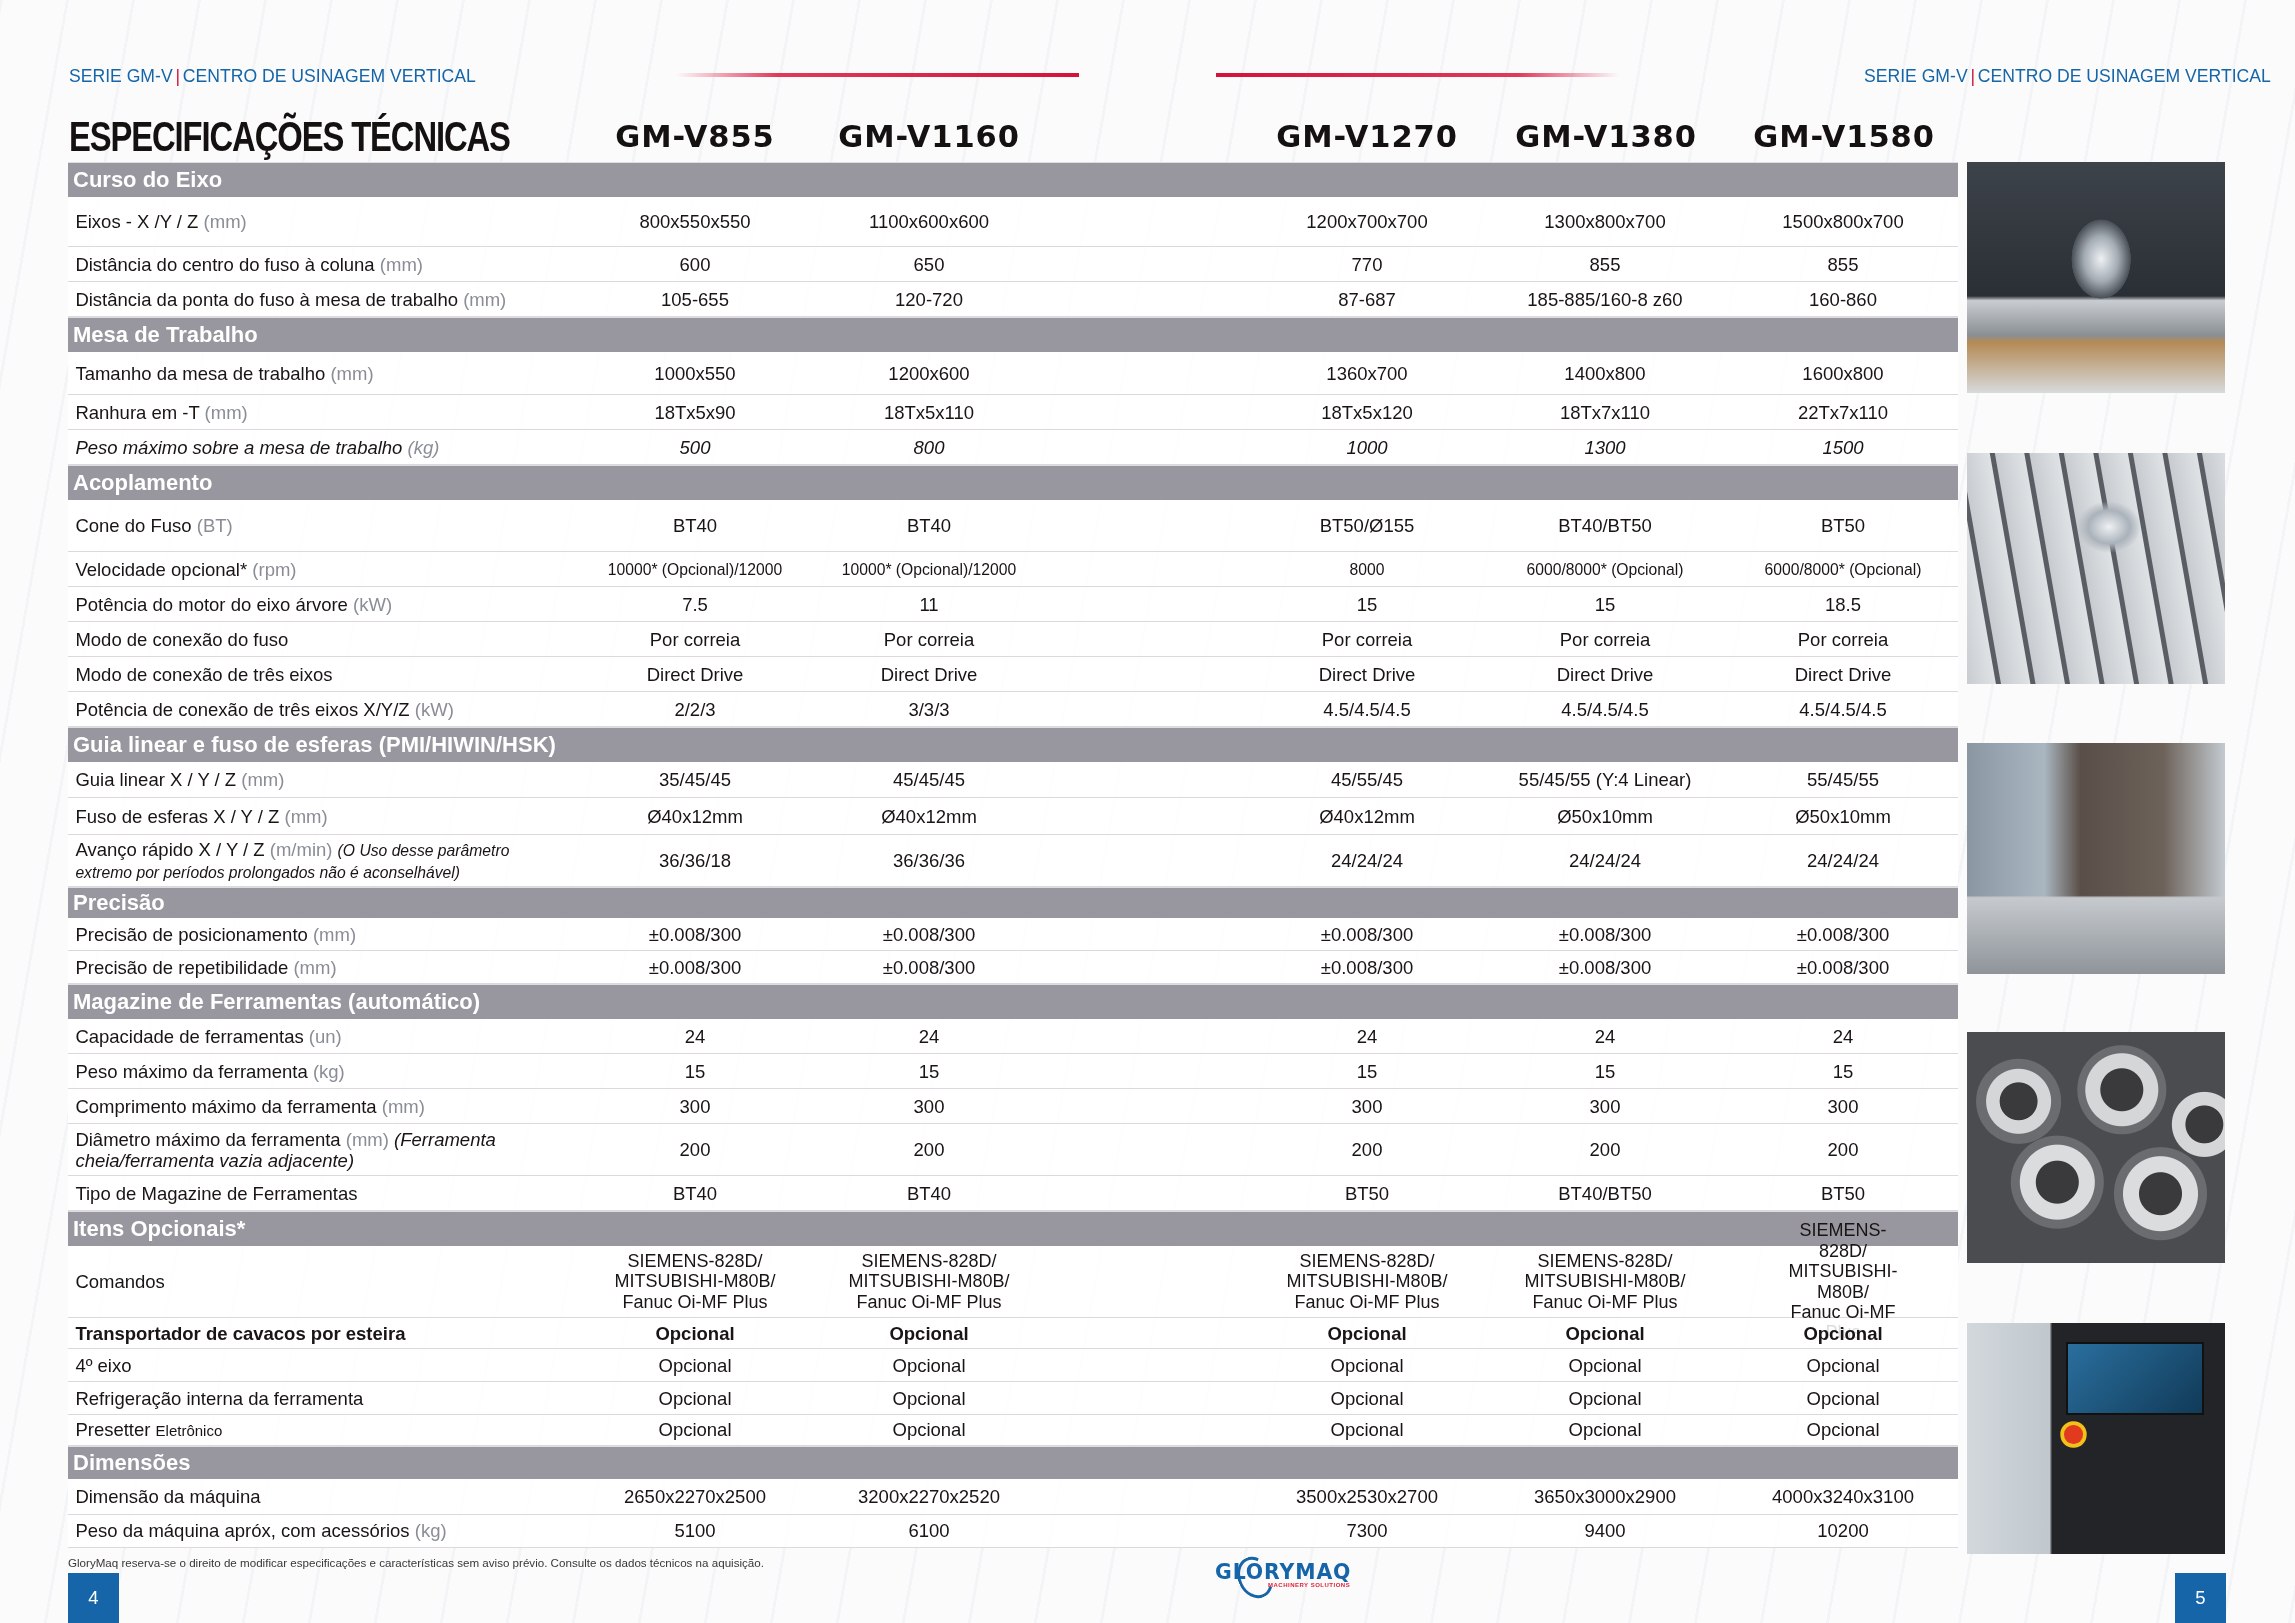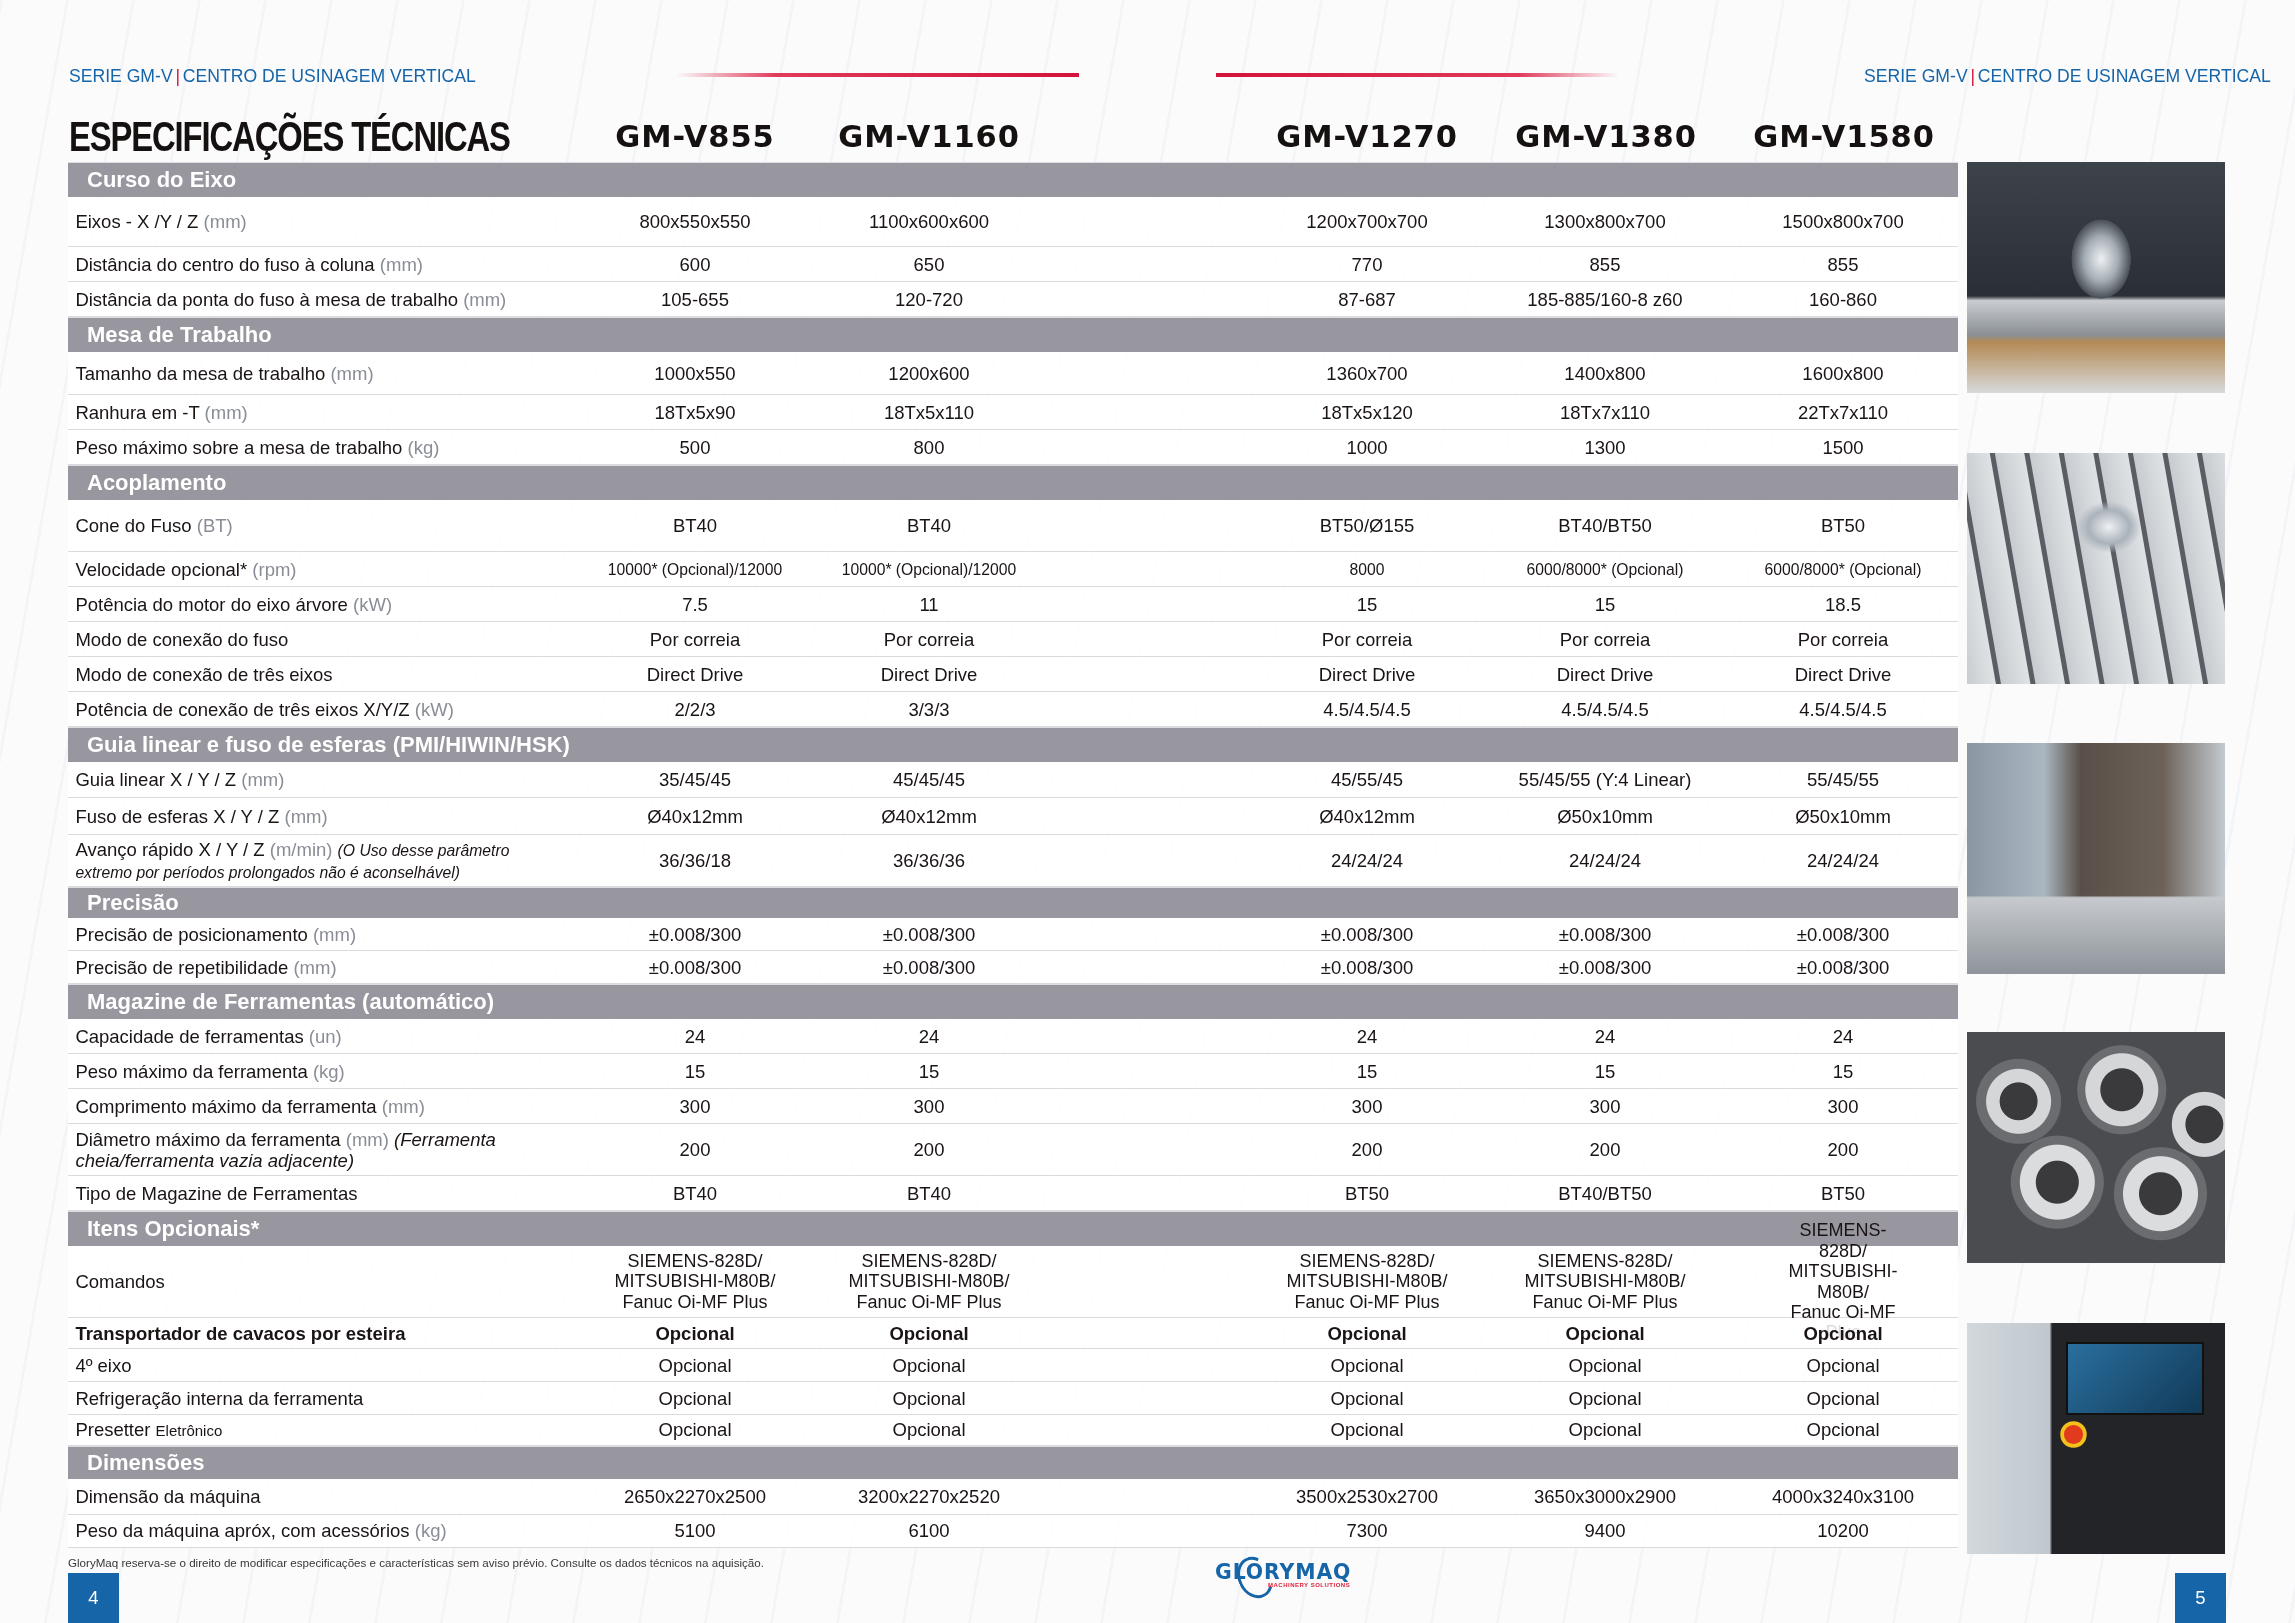--- a/index.html
+++ b/index.html
@@ -33,21 +33,21 @@
   }
   .model-head {
     position:absolute; top:119px; font-size:30.5px; font-weight:bold; color:#161111;
     font-family:"DejaVu Sans", sans-serif; letter-spacing:0.9px; white-space:nowrap;
     transform:translateX(-50%);
   }
 
   .table { position:absolute; left:68px; width:1890px; top:162px; }
   .sec {
     height:35px; background:#98969e; color:#ffffff; font-size:22px; font-weight:bold;
-    display:flex; align-items:center; padding-left:19px; box-sizing:border-box;
+    display:flex; align-items:center; padding-left:5px; box-sizing:border-box;
     border-top:1.4px solid #dfdde2;
   }
   .row {
     position:relative; border-bottom:1.9px solid #dcd8de; box-sizing:border-box;
     display:flex; align-items:center; background:rgba(255,255,255,0.85);
   }
   .row .label {
     position:absolute; left:7.4px; font-size:18.5px; color:#1a1414; line-height:21px;
     white-space:nowrap;
   }
@@ -169,21 +169,21 @@
     <span class="cell c5">1600x800</span>
   </div>
   <div class="row" style="height:35px;">
     <span class="label"><span>Ranhura em -T</span> <span class="unit">(mm)</span></span>
     <span class="cell c1">18Tx5x90</span>
     <span class="cell c2">18Tx5x110</span>
     <span class="cell c3">18Tx5x120</span>
     <span class="cell c4">18Tx7x110</span>
     <span class="cell c5">22Tx7x110</span>
   </div>
-  <div class="row" style="height:35px;">
+  <div class="row" style="height:35px;font-style:italic;">
     <span class="label"><span>Peso máximo sobre a mesa de trabalho</span> <span class="unit">(kg)</span></span>
     <span class="cell c1">500</span>
     <span class="cell c2">800</span>
     <span class="cell c3">1000</span>
     <span class="cell c4">1300</span>
     <span class="cell c5">1500</span>
   </div>
 
   <div class="sec">Acoplamento</div>
   <div class="row" style="height:52px;">

